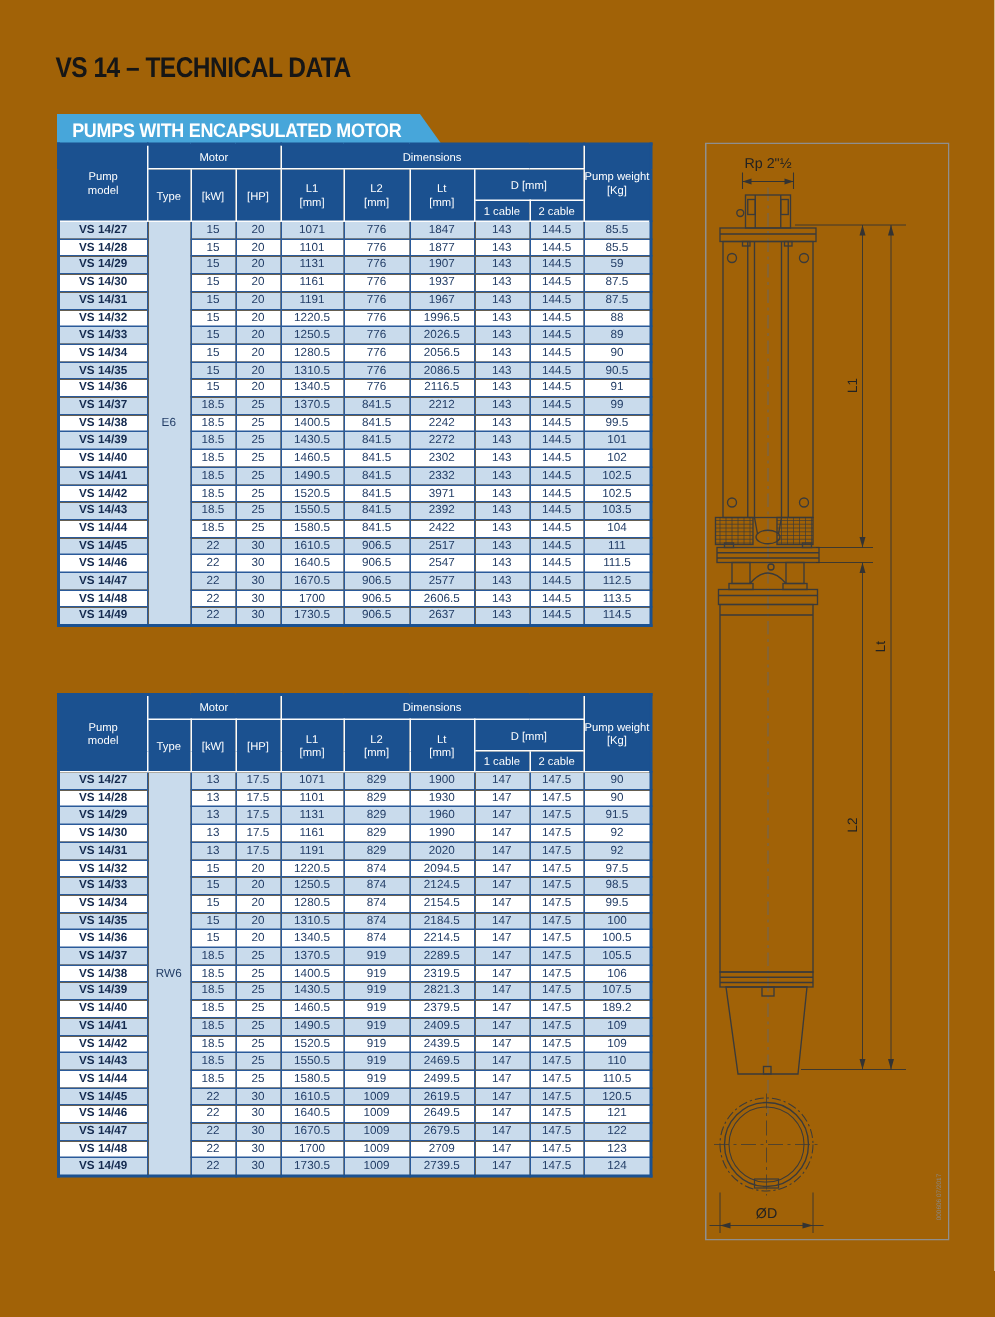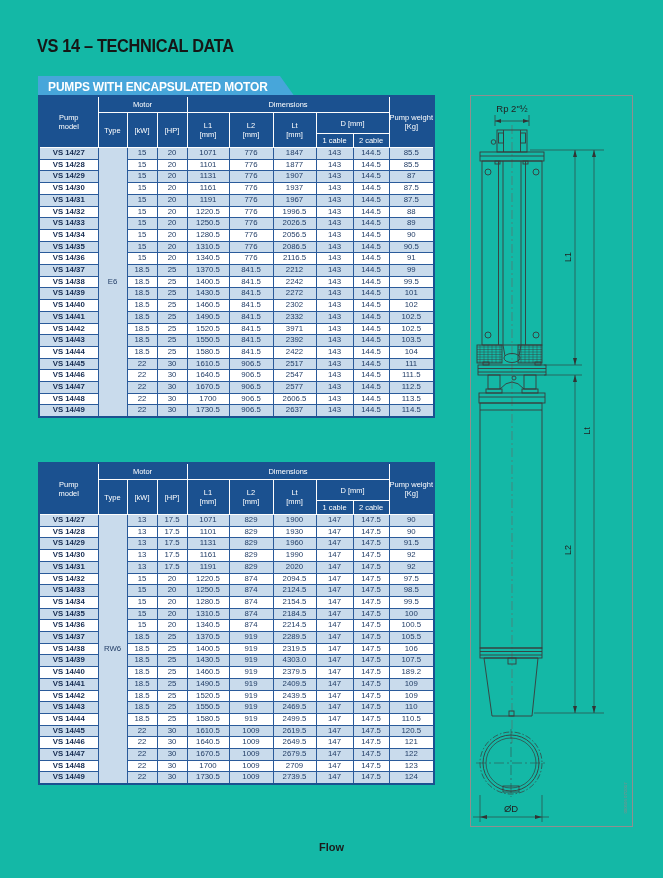--- a/index.html
+++ b/index.html
@@ -1,17 +1,17 @@
 <!DOCTYPE html>
 <html><head>
 <meta charset="utf-8">
 <style>
   html,body{margin:0;padding:0;background:#fff;}
   body{width:663px;height:878px;font-family:"Liberation Sans",sans-serif;-webkit-font-smoothing:antialiased;}
-  .page{position:relative;width:663px;height:878px;overflow:hidden;background:#14b8a6;}
+  .page{position:relative;width:663px;height:878px;overflow:hidden;background:#a16207;}
 
   .title{position:absolute;left:37px;top:36px;margin:0;font-size:19px;line-height:19px;
          font-weight:bold;color:#161616;letter-spacing:-0.4px;transform:scaleX(0.86);transform-origin:left center;white-space:nowrap;}
 
   .banner{position:absolute;left:38px;width:257px;height:21px;background:#47a6da;
           clip-path:polygon(0 0, calc(100% - 15px) 0, 100% 100%, 0 100%);}
   .banner span{display:inline-block;color:#fff;font-weight:bold;font-size:13px;line-height:21px;
           padding-left:11px;letter-spacing:-0.2px;transform:scaleX(0.92);transform-origin:left center;white-space:nowrap;}
   .banner-1{top:76px;}
   .banner-2{top:435px;}
@@ -126,21 +126,21 @@
         </tr>
         <tr class="shade">
           <td class="model">VS 14/29</td>
           <td>15</td>
           <td>20</td>
           <td>1131</td>
           <td>776</td>
           <td>1907</td>
           <td>143</td>
           <td>144.5</td>
-          <td>87</td>
+          <td>59</td>
         </tr>
         <tr>
           <td class="model">VS 14/30</td>
           <td>15</td>
           <td>20</td>
           <td>1161</td>
           <td>776</td>
           <td>1937</td>
           <td>143</td>
           <td>144.5</td>
@@ -541,21 +541,21 @@
           <td>147</td>
           <td>147.5</td>
           <td>106</td>
         </tr>
         <tr class="shade">
           <td class="model">VS 14/39</td>
           <td>18.5</td>
           <td>25</td>
           <td>1430.5</td>
           <td>919</td>
-          <td>4303.0</td>
+          <td>2821.3</td>
           <td>147</td>
           <td>147.5</td>
           <td>107.5</td>
         </tr>
         <tr>
           <td class="model">VS 14/40</td>
           <td>18.5</td>
           <td>25</td>
           <td>1460.5</td>
           <td>919</td>
@@ -777,15 +777,14 @@
       <polygon points="124,618 122,611 126,611" fill="#333"></polygon>
 
       <text transform="rotate(-90 101 162)" x="101" y="162" text-anchor="middle" font-size="9" fill="#222">L1</text>
       <text transform="rotate(-90 120 336)" x="120" y="336" text-anchor="middle" font-size="9" fill="#222">Lt</text>
       <text transform="rotate(-90 101 455)" x="101" y="455" text-anchor="middle" font-size="9" fill="#222">L2</text>
 
       <text transform="rotate(-90 157 703)" x="157" y="703" text-anchor="middle" font-size="4.3" fill="#8a8a8a">000606 07/2017</text>
     </svg>
   </div>
 
-  <div class="footer">Flow</div>
 
 </div>
 
 </body></html>

